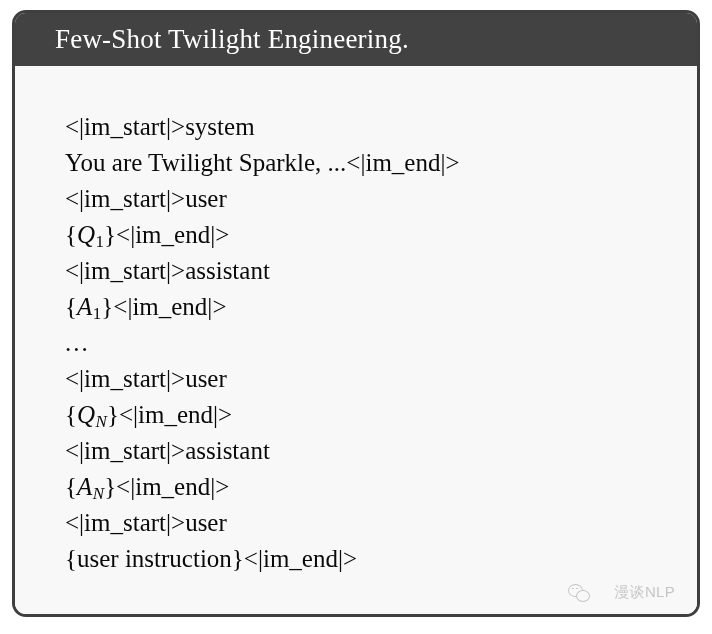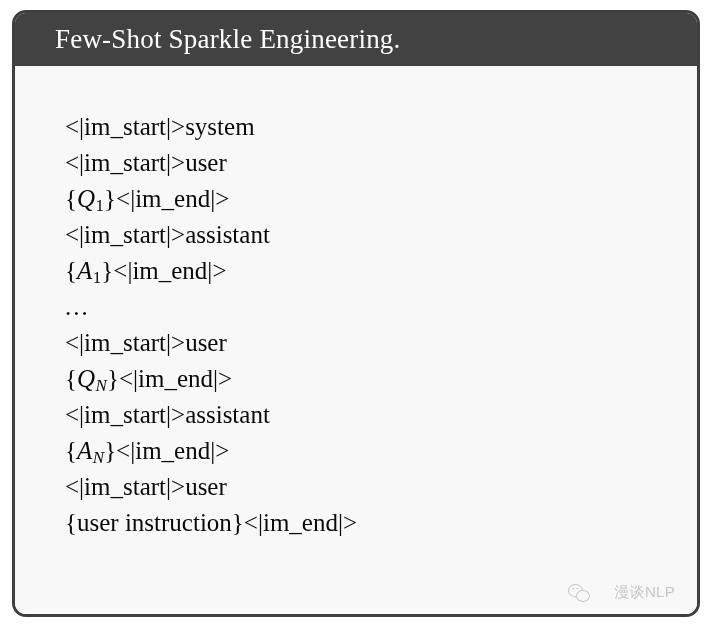--- a/index.html
+++ b/index.html
@@ -158,28 +158,29 @@
   }
 </style>
 </head>
 <body>
 
 <div class="canvas">
 
   <div class="card">
 
     <div class="card-header">
-      <div class="card-title">Few-Shot Sparkle Engineering.</div>
+      <div class="card-title">Few-Shot Twilight Engineering.</div>
     </div>
 
     <div class="card-body">
 
       <div class="prompt-block">
 
       <div class="prompt-line">&lt;|im_start|&gt;system</div>
+          <div class="prompt-line">You are Twilight Sparkle, ...&lt;|im_end|&gt;</div>
           <div class="prompt-line">&lt;|im_start|&gt;user</div>
           <div class="prompt-line"><span class="brace">{</span><span class="mathvar">Q<span class="mathsub">1</span></span><span class="brace">}&lt;|im_end|&gt;</span></div>
           <div class="prompt-line">&lt;|im_start|&gt;assistant</div>
           <div class="prompt-line"><span class="brace">{</span><span class="mathvar">A<span class="mathsub">1</span></span><span class="brace">}&lt;|im_end|&gt;</span></div>
           <div class="prompt-line ellipsis-line">...</div>
           <div class="prompt-line">&lt;|im_start|&gt;user</div>
           <div class="prompt-line"><span class="brace">{</span><span class="mathvar">Q<span class="mathsub italic-sub">N</span></span><span class="brace">}&lt;|im_end|&gt;</span></div>
           <div class="prompt-line">&lt;|im_start|&gt;assistant</div>
           <div class="prompt-line"><span class="brace">{</span><span class="mathvar">A<span class="mathsub italic-sub">N</span></span><span class="brace">}&lt;|im_end|&gt;</span></div>
           <div class="prompt-line">&lt;|im_start|&gt;user</div>

